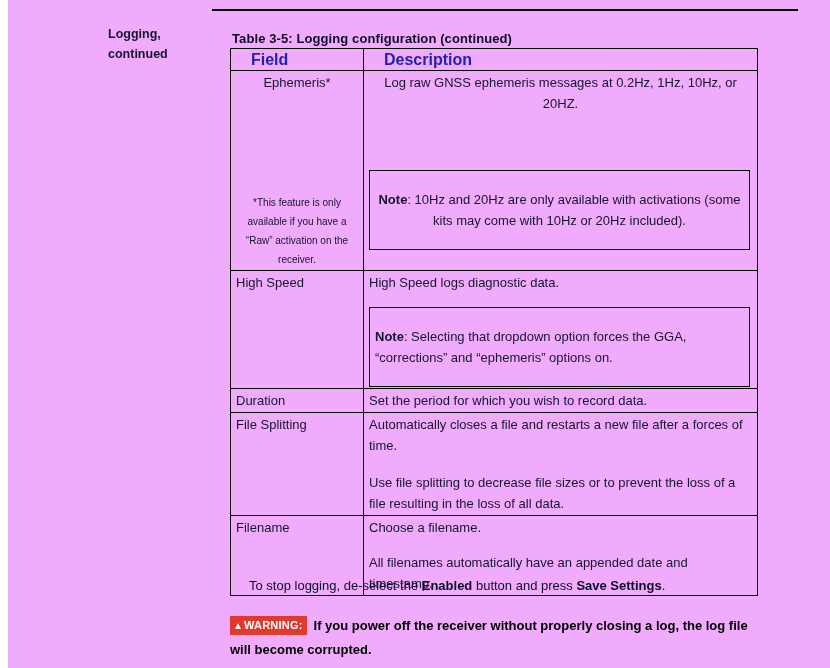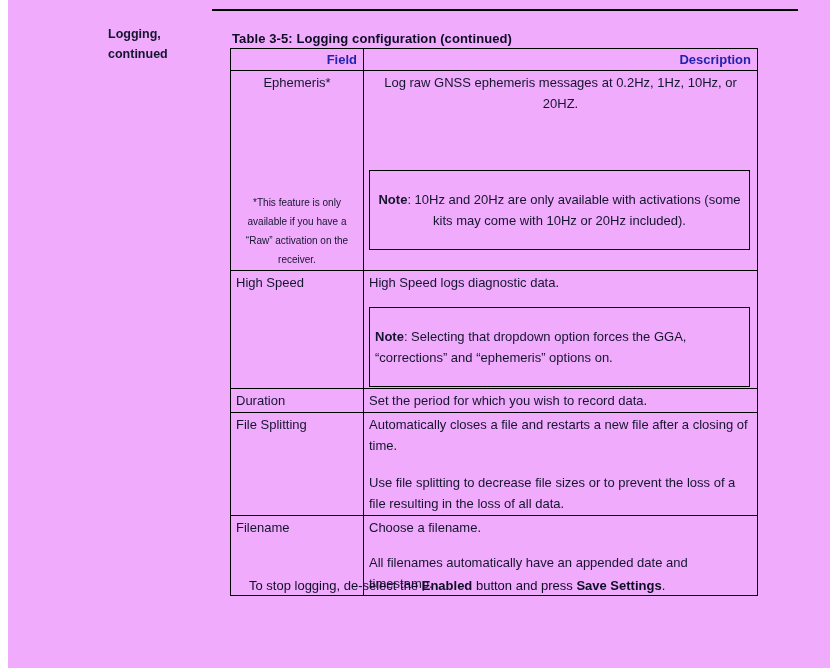--- a/index.html
+++ b/index.html
@@ -16,22 +16,22 @@
     position:absolute; left:224px; top:31px;
     font-size:13px; font-weight:bold; color:#0d0d26; letter-spacing:0.1px;
   }
   table.cfg {
     position:absolute; left:222px; top:48px; width:527px;
     border-collapse:collapse; table-layout:fixed;
     font-size:13px; line-height:21px; color:#15152e;
   }
   table.cfg td, table.cfg th { border:1px solid #000; vertical-align:top; padding:1px 5px; }
   table.cfg th {
-    height:18px; padding:0 6px; text-align:right; vertical-align:middle;
-    font-size:13px; font-weight:bold; color:#2222ac;
+    height:18px; padding:0 20px; text-align:left; vertical-align:middle;
+    font-size:16px; font-weight:bold; color:#2222ac;
   }
   col.c-field { width:133px; }
   col.c-desc  { width:394px; }
   tr.r-ephemeris   { height:185px;text-align:center; }
   tr.r-corrections { height:22px; }
   tr.r-highspeed   { height:101px; }
   tr.r-duration    { height:22px; }
   tr.r-filesplit   { height:102px;padding-left:21px; }
   tr.r-filename    { height:75px; }
   .footnote { font-size:10px; line-height:19px; margin-top:100px; color:#15152e; }
@@ -104,31 +104,32 @@
     </tr>
 
     <tr class="r-duration">
       <td>Duration</td>
       <td>Set the period for which you wish to record data.</td>
     </tr>
 
     <tr class="r-filesplit">
       <td>File Splitting</td>
       <td>
-        <div>Automatically closes a file and restarts a new file after a closing of time.</div>
+        <div>Automatically closes a file and restarts a new file after a forces of time.</div>
         <div class="para2-fs">Use file splitting to decrease file sizes or to prevent the loss of a file resulting in the loss of all data.</div>
       </td>
     </tr>
 
     <tr class="r-filename">
       <td>Filename</td>
       <td>
         <div>Choose a filename.</div>
         <div class="para2-fn">All filenames automatically have an appended date and timestamp.</div>
       </td>
     </tr>
   </tbody>
     </table>
 
   <div class="footer-line"><span>To stop logging, de-select the </span><b>Enabled</b><span> button and press </span><b>Save Settings</b><span>.</span></div>
 
+  <div class="warning-block"><span class="warn-badge"><span class="tri">▲</span><span>WARNING:</span></span><span>If you power off the receiver without properly closing a log, the log file will become corrupted.</span></div>
 
 </div>
 
 </body></html>

